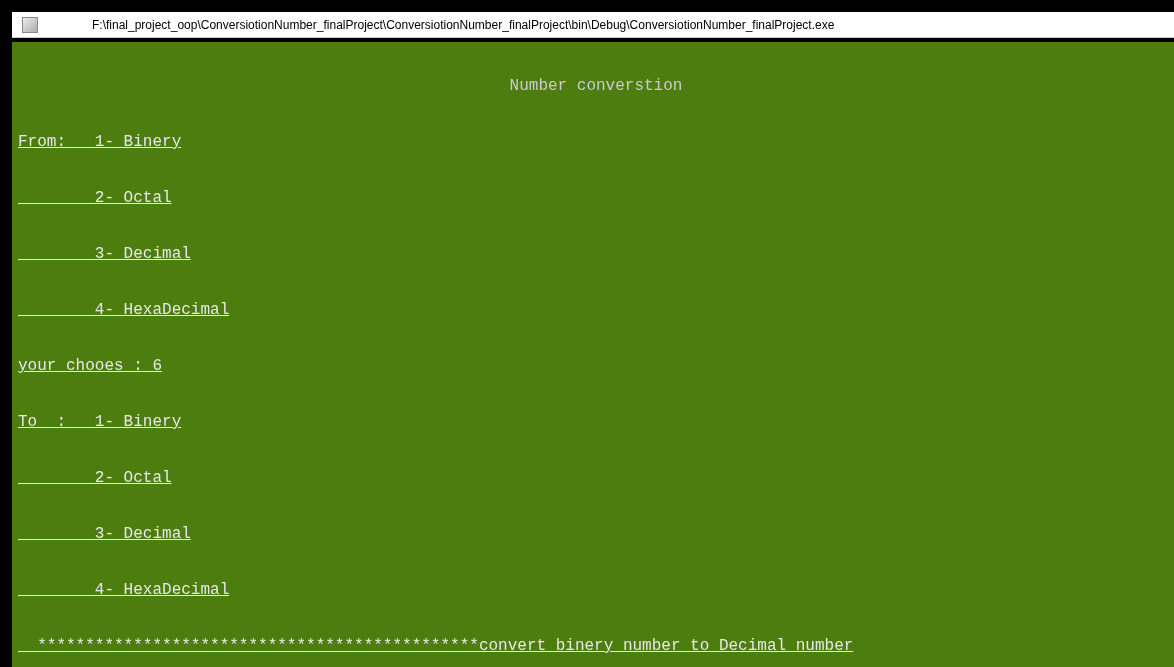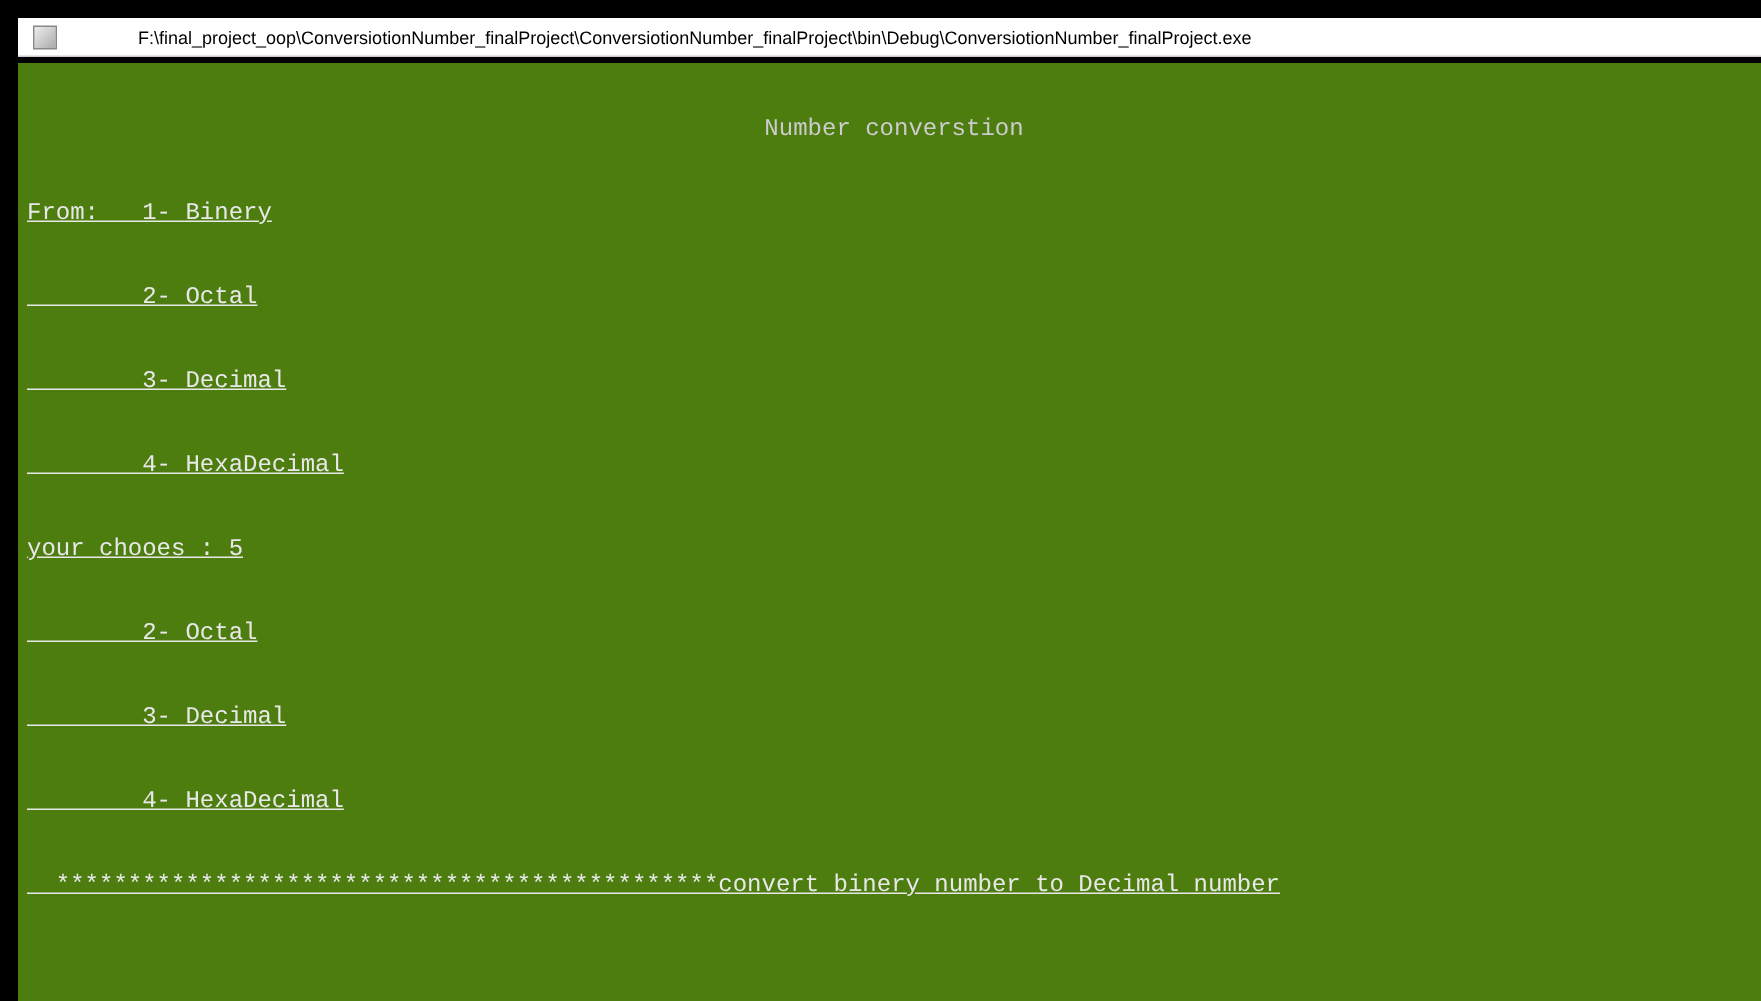--- a/index.html
+++ b/index.html
@@ -66,21 +66,22 @@
   <span class="icon"></span>
   <span>F:\final_project_oop\ConversiotionNumber_finalProject\ConversiotionNumber_finalProject\bin\Debug\ConversiotionNumber_finalProject.exe</span>
 </div>
 
 <div class="console">
 <span class="line title-line">Number converstion</span>
 <span class="line white">From:   1- Binery</span>
 <span class="line white">        2- Octal</span>
 <span class="line white">        3- Decimal</span>
 <span class="line white">        4- HexaDecimal</span>
-<span class="line white">your chooes : 5</span>
+<span class="line white">your chooes : 6</span>
+<span class="line white">To  :   1- Binery</span>
 <span class="line white">        2- Octal</span>
 <span class="line white">        3- Decimal</span>
 <span class="line white">        4- HexaDecimal</span>
 <span class="line white">  **********************************************convert binery number to Decimal number</span>
 
 <span class="line white"></span>
 
 <span class="line white"></span>
 
 <span class="line white"></span>

